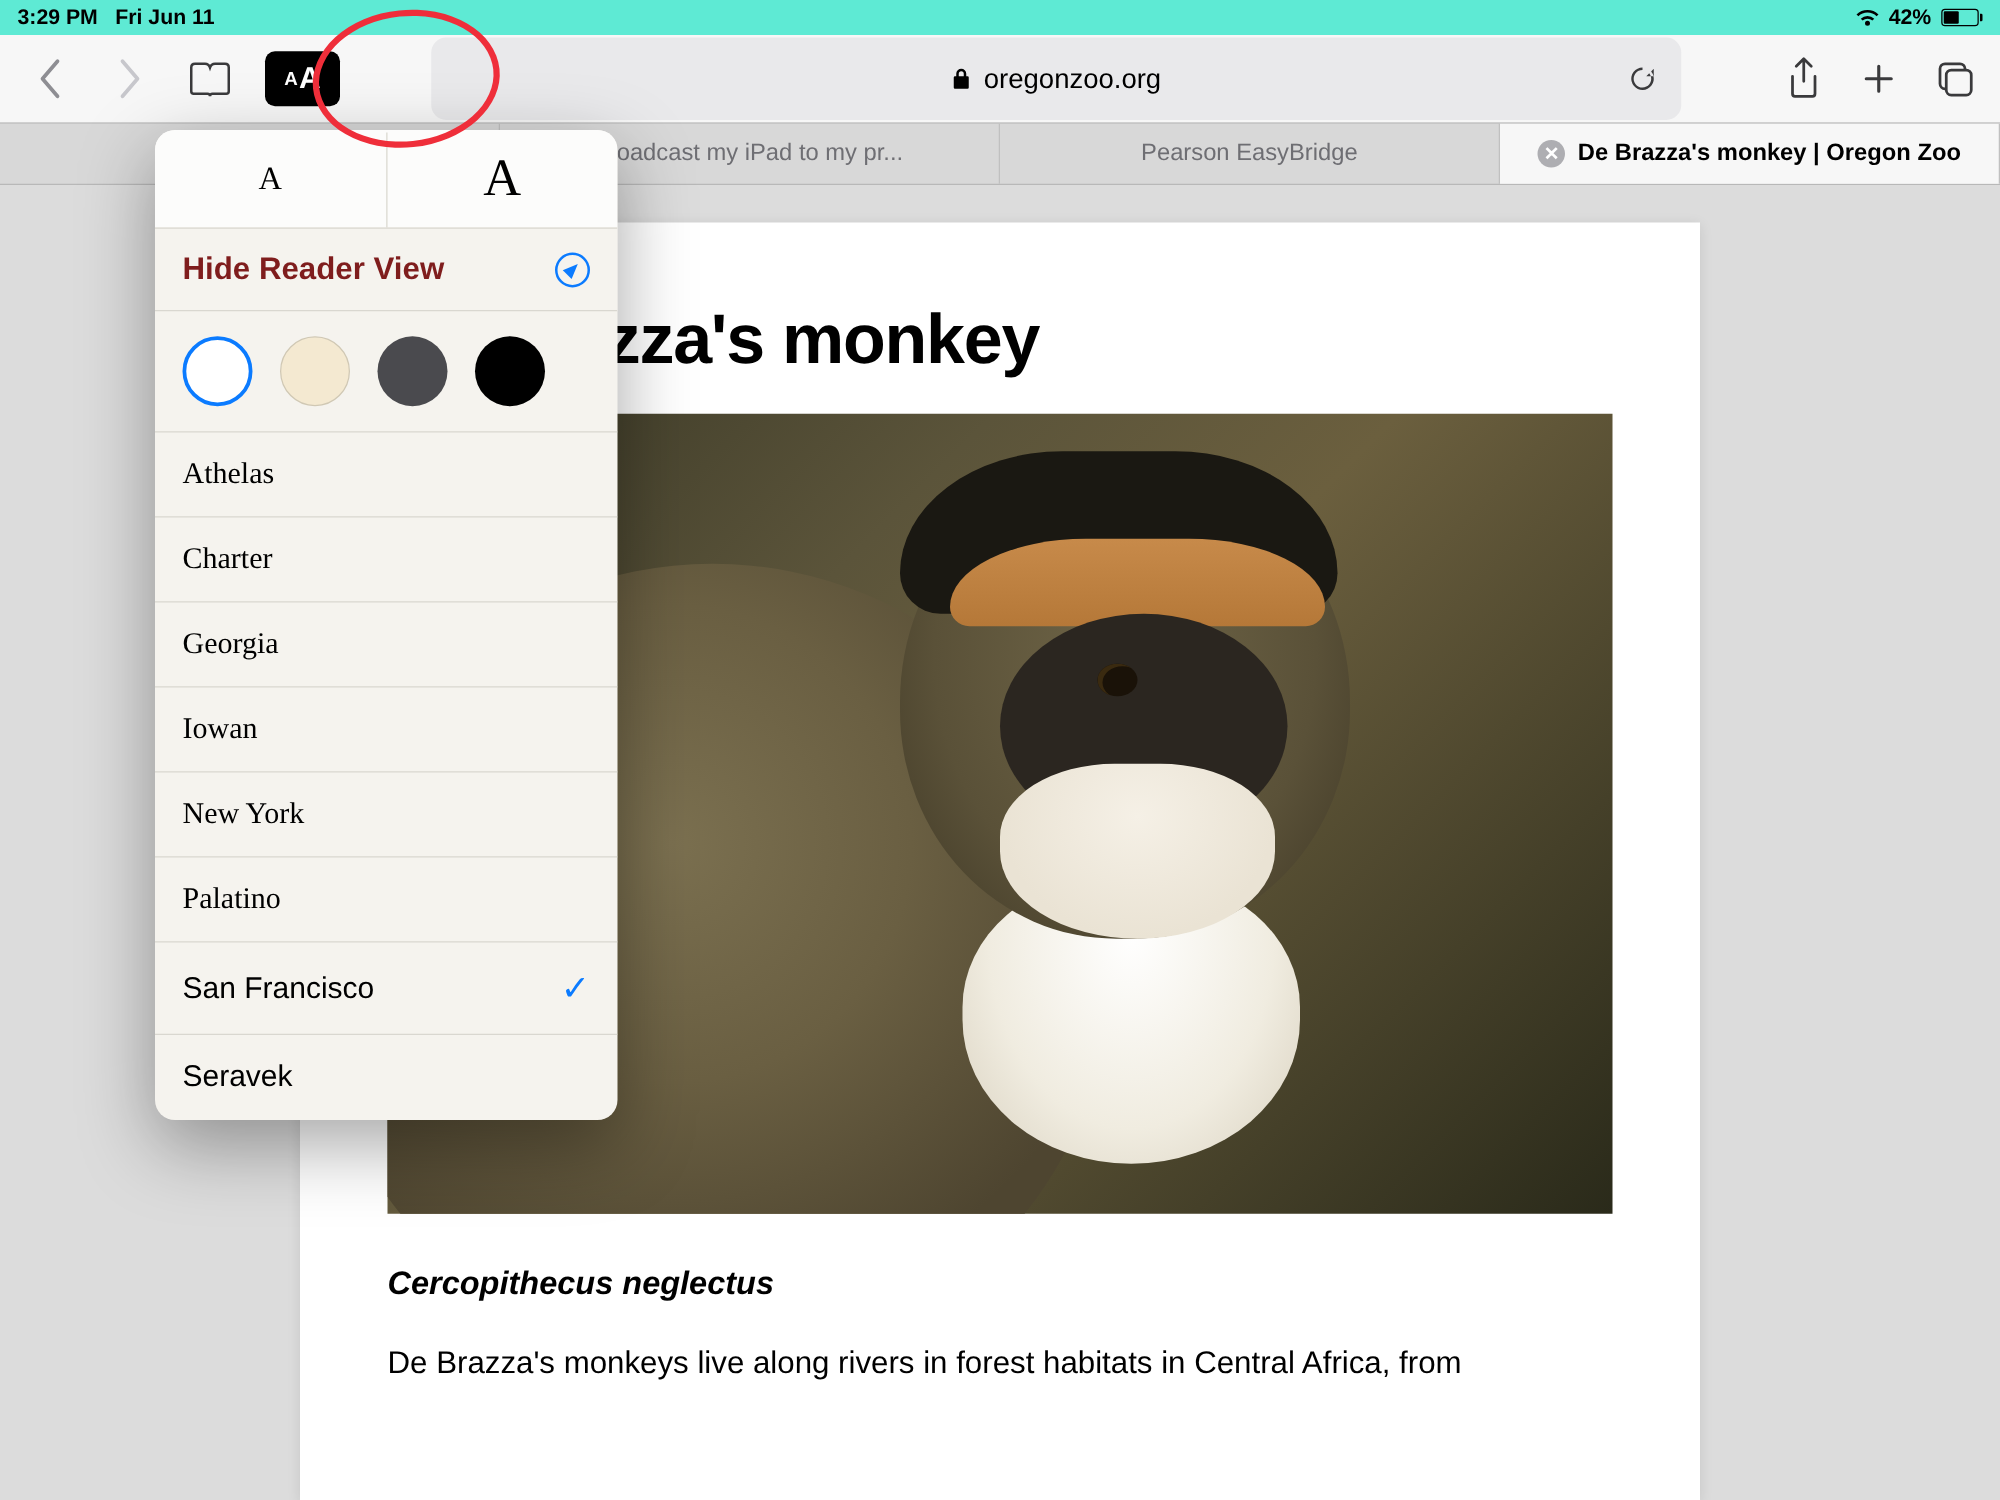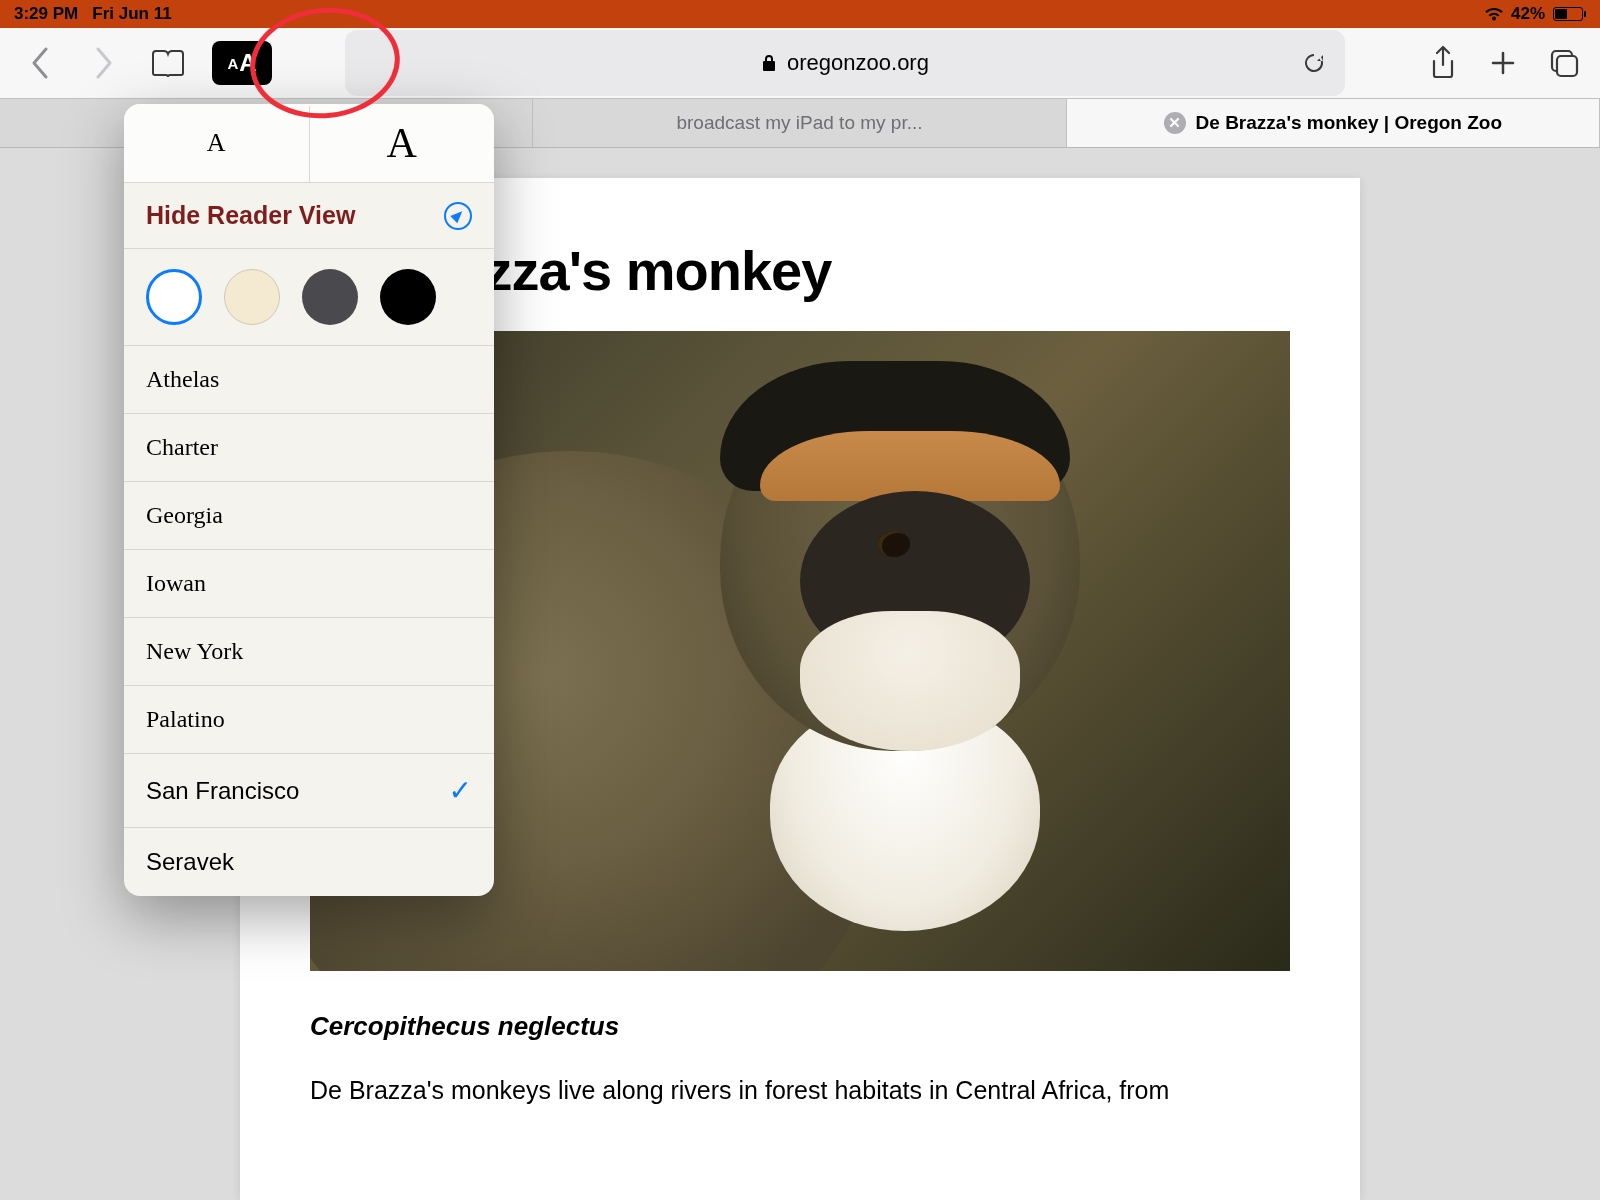--- a/index.html
+++ b/index.html
@@ -1,17 +1,17 @@
 <!DOCTYPE html>
 <html><head>
 <meta charset="utf-8">
 <style>
   * { margin: 0; padding: 0; box-sizing: border-box; }
   html, body { width: 1600px; height: 1200px; font-family: -apple-system, "Helvetica Neue", Arial, sans-serif; background: #dcdcdc; overflow: hidden; }
-  .status-bar { position: absolute; top: 0; left: 0; right: 0; height: 28px; background: #c2410c; display: flex; align-items: center; padding: 0 14px; font-size: 17px; font-weight: 600; color: #000; }
+  .status-bar { position: absolute; top: 0; left: 0; right: 0; height: 28px; background: #5eead4; display: flex; align-items: center; padding: 0 14px; font-size: 17px; font-weight: 600; color: #000; }
   .status-left { display: flex; gap: 14px; }
   .status-right { margin-left: auto; display: flex; align-items: center; gap: 6px; }
   .wifi-icon { display: inline-block; }
   .battery { display: inline-flex; align-items: center; }
   .battery-body { width: 30px; height: 14px; border: 1.5px solid #000; border-radius: 3px; position: relative; margin-left: 2px; }
   .battery-fill { position: absolute; left: 1px; top: 1px; bottom: 1px; width: 42%; background: #000; border-radius: 1px; }
   .battery-tip { width: 2px; height: 6px; background: #000; border-radius: 0 1px 1px 0; margin-left: 1px; }
 
   .toolbar { position: absolute; top: 28px; left: 0; right: 0; height: 70px; background: #f7f7f7; display: flex; align-items: center; padding: 0 20px; gap: 24px; }
   .nav-btn { width: 40px; height: 40px; display: flex; align-items: center; justify-content: center; color: #8e8e93; }
@@ -155,20 +155,23 @@
   </div>
 </div>
 
 <div class="tabs-bar">
   <div class="tab">
       <span>Grade Leve</span>
     </div>
   <div class="tab">
       <span>broadcast my iPad to my pr...</span>
     </div>
+  <div class="tab">
+      <span>Pearson EasyBridge</span>
+    </div>
   <div class="tab active">
     <span class="close">✕</span>
     <span>De Brazza's monkey | Oregon Zoo</span>
   </div>
 </div>
 
 <div class="content-area">
   <div class="reader-page">
     <h1 class="article-title">De Brazza's monkey</h1>
     <div class="article-image">

